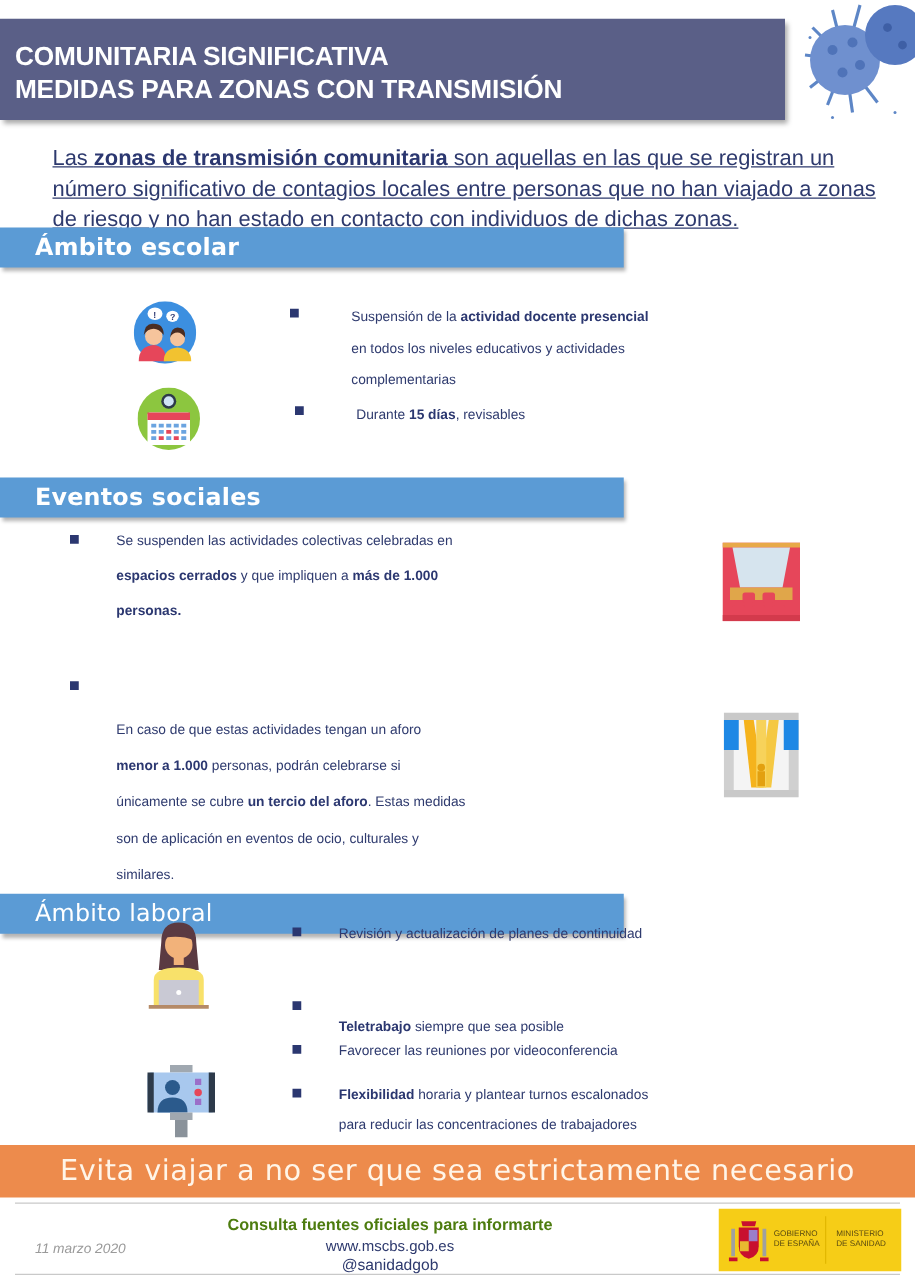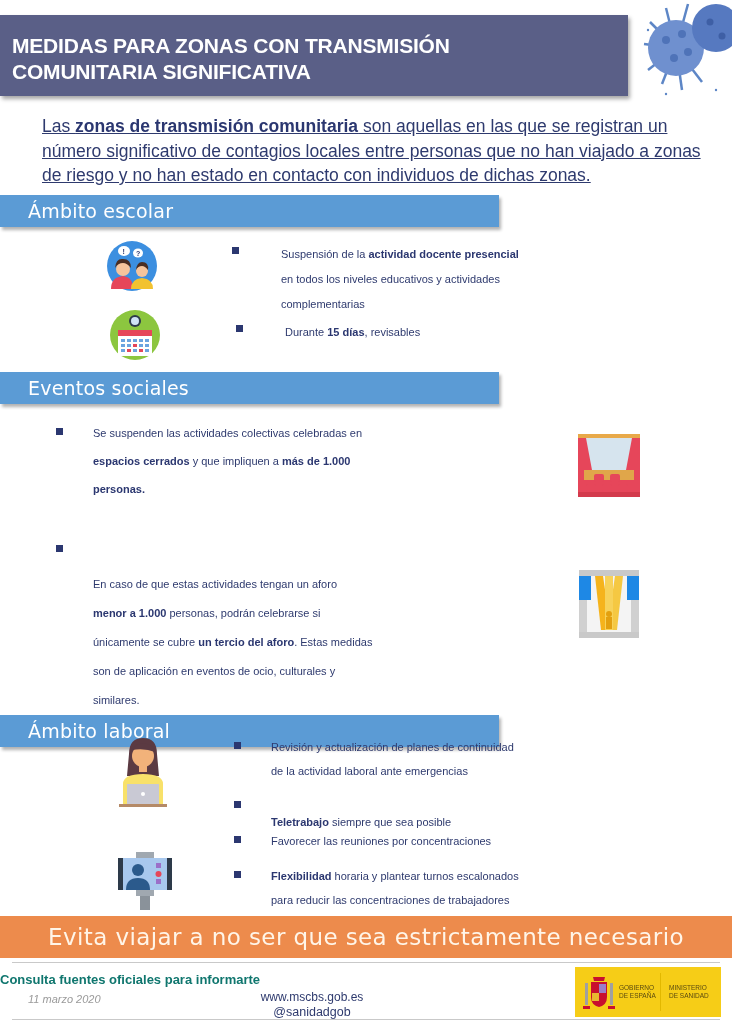--- a/index.html
+++ b/index.html
@@ -33,37 +33,37 @@
 
   .icon { position: absolute; }
 
   .orange-banner {
     position: absolute; left: 0; top: 916px; width: 732px; height: 42px;
     background: #ed8b4c; color: #fff5e8; text-align: center;
     font-family: "DejaVu Sans", sans-serif; font-size: 23px; line-height: 42px; letter-spacing: 0.4px;
   }
   .hr { position: absolute; left: 12px; width: 708px; height: 1px; background: #c9c9c9; }
 
-  .footer-title { position: absolute; left: 0; width: 624px; top: 972px; font-weight: bold; font-size: 13px; color: #0f766e; }
+  .footer-title { position: absolute; left: 0; width: 624px; top: 972px; text-align: center; font-weight: bold; font-size: 13px; color: #4d7c0f; }
   .footer-url { position: absolute; left: 0; width: 624px; top: 990px; text-align: center; font-size: 12px; color: #2e3a6e; }
   .footer-handle { position: absolute; left: 0; width: 624px; top: 1005px; text-align: center; font-size: 12.5px; color: #2e3a6e; }
   .footer-date { position: absolute; left: 28px; top: 993px; font-style: italic; font-size: 11px; color: #9a9a9a; }
 
   .gov-logo {
     position: absolute; left: 575px; top: 967px; width: 146px; height: 50px; background: #f6cd17;
   }
   .gov-logo .txt { position: absolute; font-size: 6.5px; line-height: 8px; color: #5a4a10; font-family: "Liberation Sans", sans-serif; }
   .gov-logo .sep { position: absolute; left: 85px; top: 6px; width: 1px; height: 38px; background: #e2b800; }
 </style>
 </head>
 <body>
 
 <div class="title-bar">
+  <div class="line">COMUNITARIA SIGNIFICATIVA</div>
   <div class="line">MEDIDAS PARA ZONAS CON TRANSMISIÓN</div>
-  <div class="line">COMUNITARIA SIGNIFICATIVA</div>
 </div>
 
 <svg class="virus" viewBox="0 0 96 98">
   <g stroke="#5d86c6" stroke-width="2.5" fill="none">
     <line x1="40" y1="48" x2="8" y2="44"></line>
       <line x1="40" y1="48" x2="14" y2="22"></line>
       <line x1="40" y1="48" x2="30" y2="8"></line>
     <line x1="40" y1="48" x2="52" y2="4"></line>
       <line x1="40" y1="48" x2="12" y2="70"></line>
       <line x1="40" y1="48" x2="26" y2="84"></line>
@@ -78,21 +78,21 @@
   <circle cx="80" cy="28" r="24" fill="#5679c0"></circle>
   <circle cx="74" cy="22" r="3.5" fill="#3e5fa5"></circle>
     <circle cx="86" cy="36" r="3.5" fill="#3e5fa5"></circle>
   <circle cx="12" cy="30" r="1.2" fill="#5d86c6"></circle>
     <circle cx="30" cy="94" r="1.2" fill="#5d86c6"></circle>
     <circle cx="80" cy="90" r="1.2" fill="#5d86c6"></circle>
 </svg>
 
 <div class="intro"><span>Las </span><b>zonas de transmisión comunitaria</b><span> son aquellas en las que se registran un número significativo de contagios locales entre personas que no han viajado a zonas de riesgo y no han estado en contacto con individuos de dichas zonas.</span></div>
 
-<div class="section-bar" style="top:195px;">Ámbito escolar</div>
+<div class="section-bar" style="top:182px;font-weight:bold;">Ámbito escolar</div>
 
 <svg class="icon" style="left:107px;top:241px;width:50px;height:50px;" viewBox="0 0 50 50">
   <circle cx="25" cy="25" r="25" fill="#3c8fe0"></circle>
   <ellipse cx="17" cy="10" rx="6" ry="5" fill="#fff"></ellipse>
     <ellipse cx="31" cy="12" rx="5" ry="4.5" fill="#fff"></ellipse>
   <text x="15.5" y="13" font-size="7" font-weight="bold" fill="#2b3770" font-family="Liberation Sans, sans-serif">!</text>
   <text x="29" y="15" font-size="7" font-weight="bold" fill="#2b3770" font-family="Liberation Sans, sans-serif">?</text>
   <path d="M4 48 Q4 36 16 35 Q26 36 26 48 Z" fill="#e6465a"></path>
   <path d="M24 48 Q24 38 35 37 Q46 38 46 48 Z" fill="#f2c230"></path>
   <circle cx="16" cy="28" r="7" fill="#f6c49c"></circle>
@@ -131,21 +131,21 @@
       <rect x="23" y="34" width="4" height="3"></rect>
       <rect x="17" y="39" width="4" height="3"></rect>
       <rect x="29" y="39" width="4" height="3"></rect>
     </g>
 </svg>
 <div class="bullet" style="left:236px;top:325px;"></div>
 <div class="btext" style="left:285px;top:320px;line-height:25px;">
   <span>Durante </span><b>15 días</b><span>, revisables</span>
 </div>
 
-<div class="section-bar" style="top:372px;">Eventos sociales</div>
+<div class="section-bar" style="top:382px;font-weight:bold;">Eventos sociales</div>
 
 <div class="bullet" style="left:56px;top:428px;"></div>
 <div class="btext" style="left:93px;top:419px;line-height:28px;">
   <span>Se suspenden las actividades colectivas celebradas en</span><br>
   <b>espacios cerrados</b><span> y que impliquen a </span><b>más de 1.000</b><br>
   <b>personas.</b>
 </div>
 
 <svg class="icon" style="left:578px;top:434px;width:62px;height:63px;" viewBox="0 0 62 63">
   <rect x="0" y="0" width="62" height="63" fill="#e6465a"></rect>
@@ -195,31 +195,30 @@
   <rect x="22" y="30" width="8" height="6" fill="#f2b27a"></rect>
   <path d="M6 68 L6 48 Q6 38 26 38 Q46 38 46 48 L46 68 Z" fill="#f8e16a"></path>
   <rect x="10" y="48" width="32" height="20" fill="#c9c9d4"></rect>
   <circle cx="26" cy="58" r="2" fill="#fff"></circle>
   <rect x="2" y="68" width="48" height="3" fill="#b58a67"></rect>
 </svg>
 
 <div class="bullet" style="left:234px;top:742px;"></div>
 <div class="btext" style="left:271px;top:735px;line-height:24px;">
   <span>Revisión y actualización de planes de continuidad</span><br>
-  <span>de la actividad laboral ante emergencias</span>
 </div>
 
 <div class="bullet" style="left:234px;top:801px;"></div>
 <div class="btext" style="left:271px;top:794px;line-height:24px;margin-top:16px;">
   <b>Teletrabajo</b><span> siempre que sea posible</span>
 </div>
 
 <div class="bullet" style="left:234px;top:836px;"></div>
 <div class="btext" style="left:271px;top:829px;line-height:24px;">
-  <span>Favorecer las reuniones por concentraciones</span>
+  <span>Favorecer las reuniones por videoconferencia</span>
 </div>
 
 <svg class="icon" style="left:116px;top:852px;width:58px;height:58px;" viewBox="0 0 58 58">
   <rect x="20" y="0" width="18" height="6" fill="#a0a8b0"></rect>
   <rect x="2" y="6" width="54" height="32" rx="3" fill="#a8c8ee"></rect>
   <rect x="2" y="6" width="5" height="32" fill="#2d3a4a"></rect>
     <rect x="51" y="6" width="5" height="32" fill="#2d3a4a"></rect>
   <circle cx="22" cy="18" r="6" fill="#2b5a8c"></circle>
   <path d="M10 38 Q10 26 22 26 Q34 26 34 38 Z" fill="#2b5a8c"></path>
   <rect x="40" y="11" width="5" height="5" fill="#9b6fc9"></rect>

